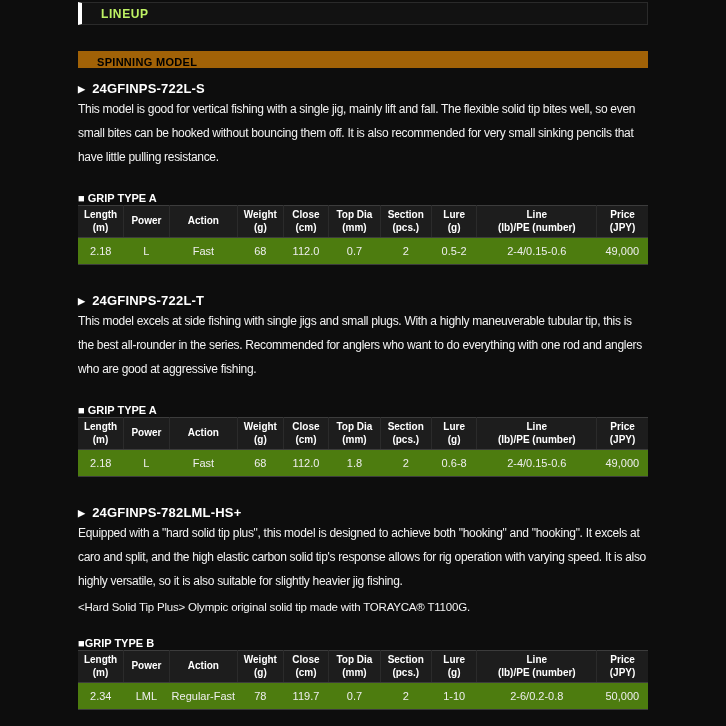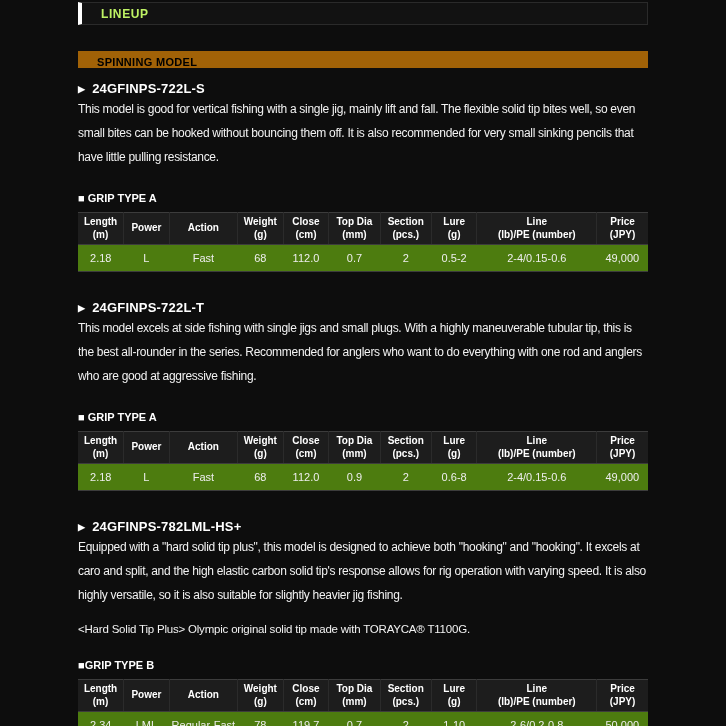--- a/index.html
+++ b/index.html
@@ -50,35 +50,34 @@
     line-height:16px;
   }
 
   .model-desc {
     font-size:12px; line-height:24px;
     letter-spacing:-0.3px;
     color:#f2f2f2;
   }
 
   .model-note {
-    margin-top:15px;
+    margin-top:7px;
     font-size:11.5px; line-height:14px;
     letter-spacing:-0.2px;
     color:#f2f2f2;
   }
 
   .grip-label {
     margin-top:23px;
     font-size:11px; font-weight:bold; color:#ffffff;
     line-height:13px;
   }
 
   .spec-table {
     width:100%;
-    margin-top:7px;
     border-collapse:collapse;
     table-layout:fixed;
     border-top:1px solid #3c3c3c;
     border-bottom:1px solid #3c3c3c;
   }
   .spec-table th {
     background:#1d1d1d;
     color:#ffffff;
     font-size:10px; font-weight:bold; line-height:1.25;
     text-align:center; vertical-align:middle;
@@ -195,21 +194,21 @@
           <th><span>Price</span><span class="sub">(JPY)</span></th>
         </tr>
       </thead>
       <tbody>
         <tr>
           <td>2.18</td>
           <td>L</td>
           <td>Fast</td>
           <td>68</td>
           <td>112.0</td>
-          <td>0.9</td>
+          <td>1.8</td>
           <td>2</td>
           <td>0.6-8</td>
           <td>2-4/0.15-0.6</td>
           <td>49,000</td>
         </tr>
       </tbody>
     </table>
   </section>
 
   <section class="model">

